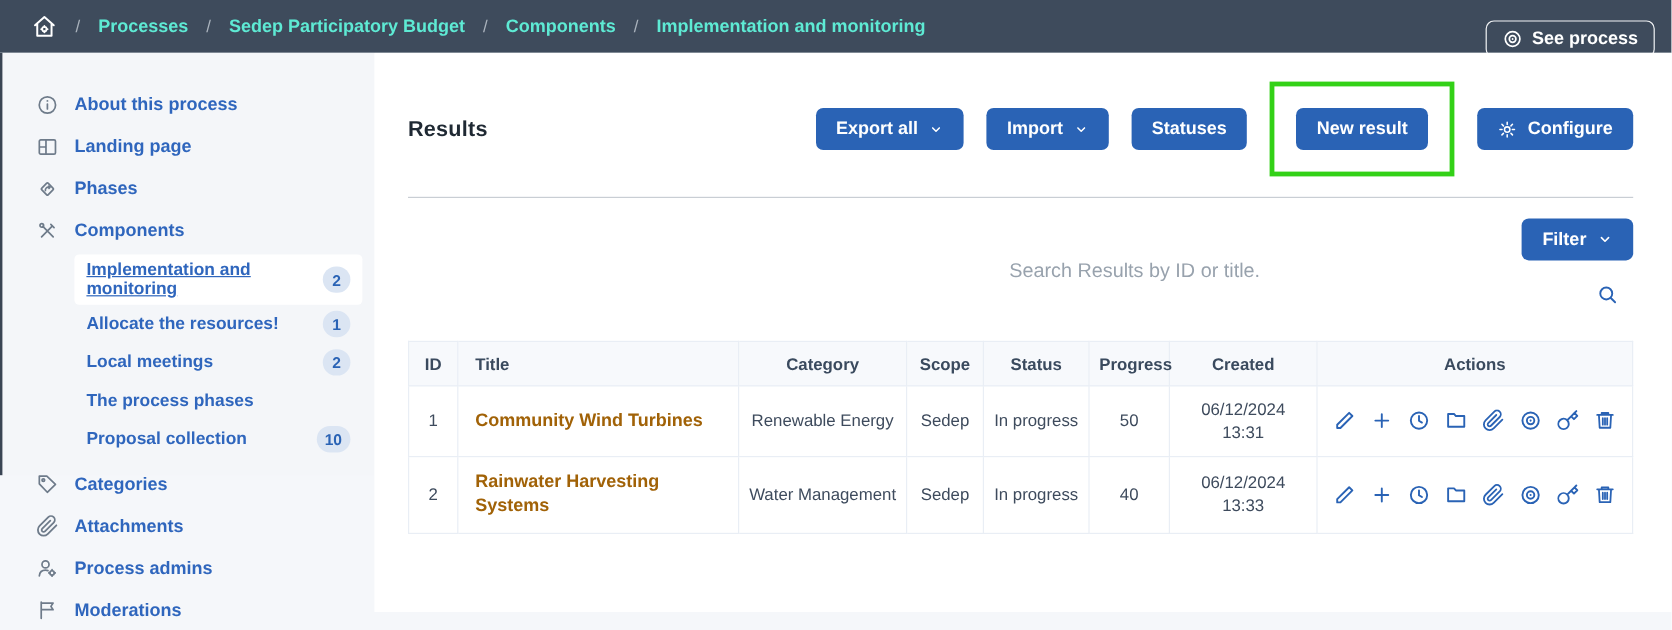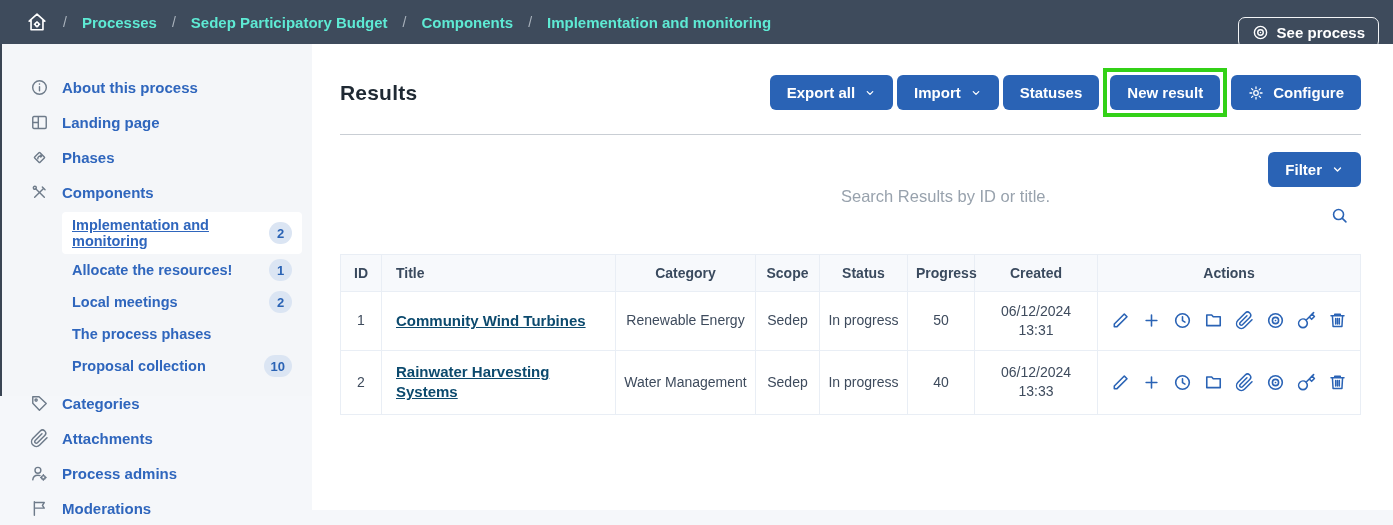--- a/index.html
+++ b/index.html
@@ -23,40 +23,40 @@
   .submenu { margin:2px 0 4px 34px; }
   .sub-item { display:flex; align-items:center; justify-content:space-between; color:#2f66bd; font-size:14.5px; font-weight:600; padding:5px 10px; border-radius:4px; cursor:pointer; }
   .sub-item.active { background:#ffffff; font-weight:700; }
   .sub-item.active .sub-label { text-decoration:underline; }
   .badge { background:#dbe5f3; color:#2a63b5; font-size:13px; font-weight:700; border-radius:99px; min-width:23px; height:22px; display:flex; align-items:center; justify-content:center; padding:0 7px; }
   .badge.hidden { visibility:hidden; }
 
   
   .main { flex:1; background:#fff; height:466px; padding:24px 33px 0 28px; }
   .title-row { display:flex; align-items:center; justify-content:space-between; }
-  .page-title { font-size:21px; font-weight:700; color:#1f2933; letter-spacing:.2px; }
-  .toolbar { display:flex; align-items:center; gap:4px; }
+  .page-title { font-size:18px; font-weight:700; color:#1f2933; letter-spacing:.2px; }
+  .toolbar { display:flex; align-items:center; gap:19px; }
   .btn { background:#2a63b5; color:#fff; border:none; border-radius:6px; font-family:inherit; font-size:15px; font-weight:700; padding:9px 17px; display:flex; align-items:center; gap:9px; cursor:pointer; white-space:nowrap; }
   .btn .chev { display:flex; color:#fff; }
-  .highlight-box { border:4px solid #33d117; padding:3px; background:#fff; }
+  .highlight-box { border:4px solid #33d117; padding:18px; background:#fff; }
   .divider { border:none; border-top:1px solid #c9ced4; margin-top:17px; }
 
   .filter-row { display:flex; align-items:flex-end; margin-top:17px;flex-direction:column; }
   .search-input { border:none; outline:none; background:transparent; font-family:inherit; font-size:16.5px; color:#737373; margin-left:70px; width:520px; }
   .search-input::placeholder { color:#98a2ad; opacity:1; }
   .filter-row .spacer { flex:1; }
   .search-icon { color:#2a63b5; cursor:pointer; margin-right:12px; }
 
   
   table { width:100%; border-collapse:collapse; margin-top:29px; table-layout:fixed; }
   th { background:#f7f9fc; color:#3a4a5e; font-size:14px; font-weight:700; padding:10px 8px; border:1px solid #e9eef5; text-align:center; }
   th.col-title { text-align:left; padding-left:14px; }
   td { font-size:14px; color:#3e4b5d; padding:10px 8px; border:1px solid #e9eef5; text-align:center; vertical-align:middle; line-height:1.35; }
   td.cell-title { text-align:left; padding-left:14px; }
-  .row-link { color:#0c4a6e; font-size:15px; font-weight:700; text-decoration:underline; cursor:pointer; }
+  .row-link { color:#a16207; font-size:15px; font-weight:700; cursor:pointer; }
   td .stack { display:block; }
   .actions { display:flex; align-items:center; justify-content:center; gap:12px; color:#2a63b5; }
   .actions .act { display:flex; cursor:pointer; color:#2a63b5; background:none; border:none; padding:0; }
   tr.data-row:nth-child(1) td { height:58px; }
   tr.data-row:nth-child(2) td { height:64px; }
 </style>
 </head>
 <body>
 
 <svg width="0" height="0" style="position:absolute">

